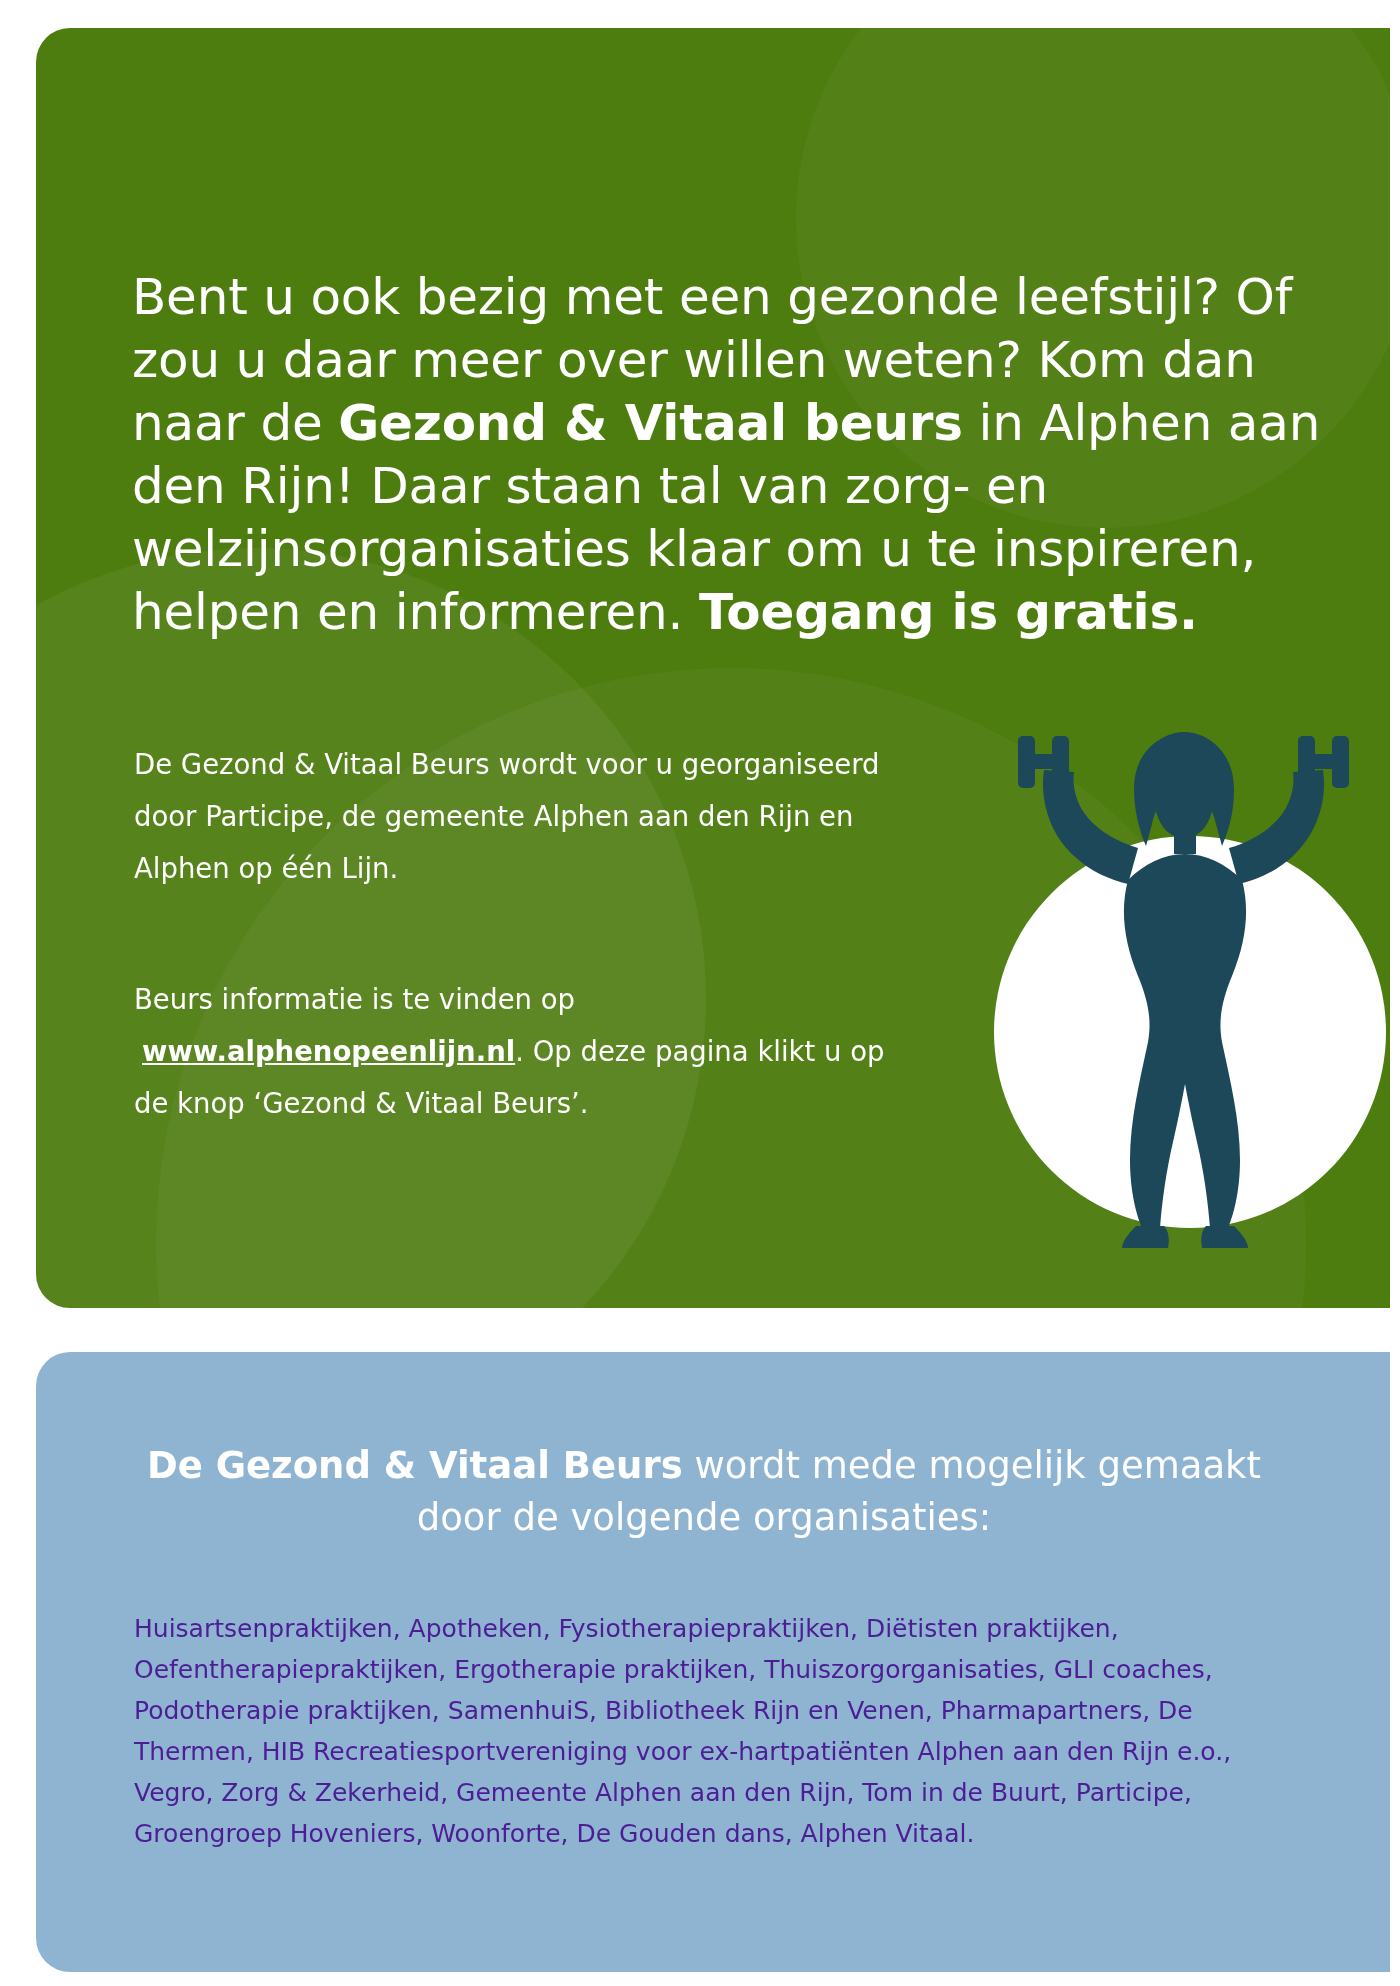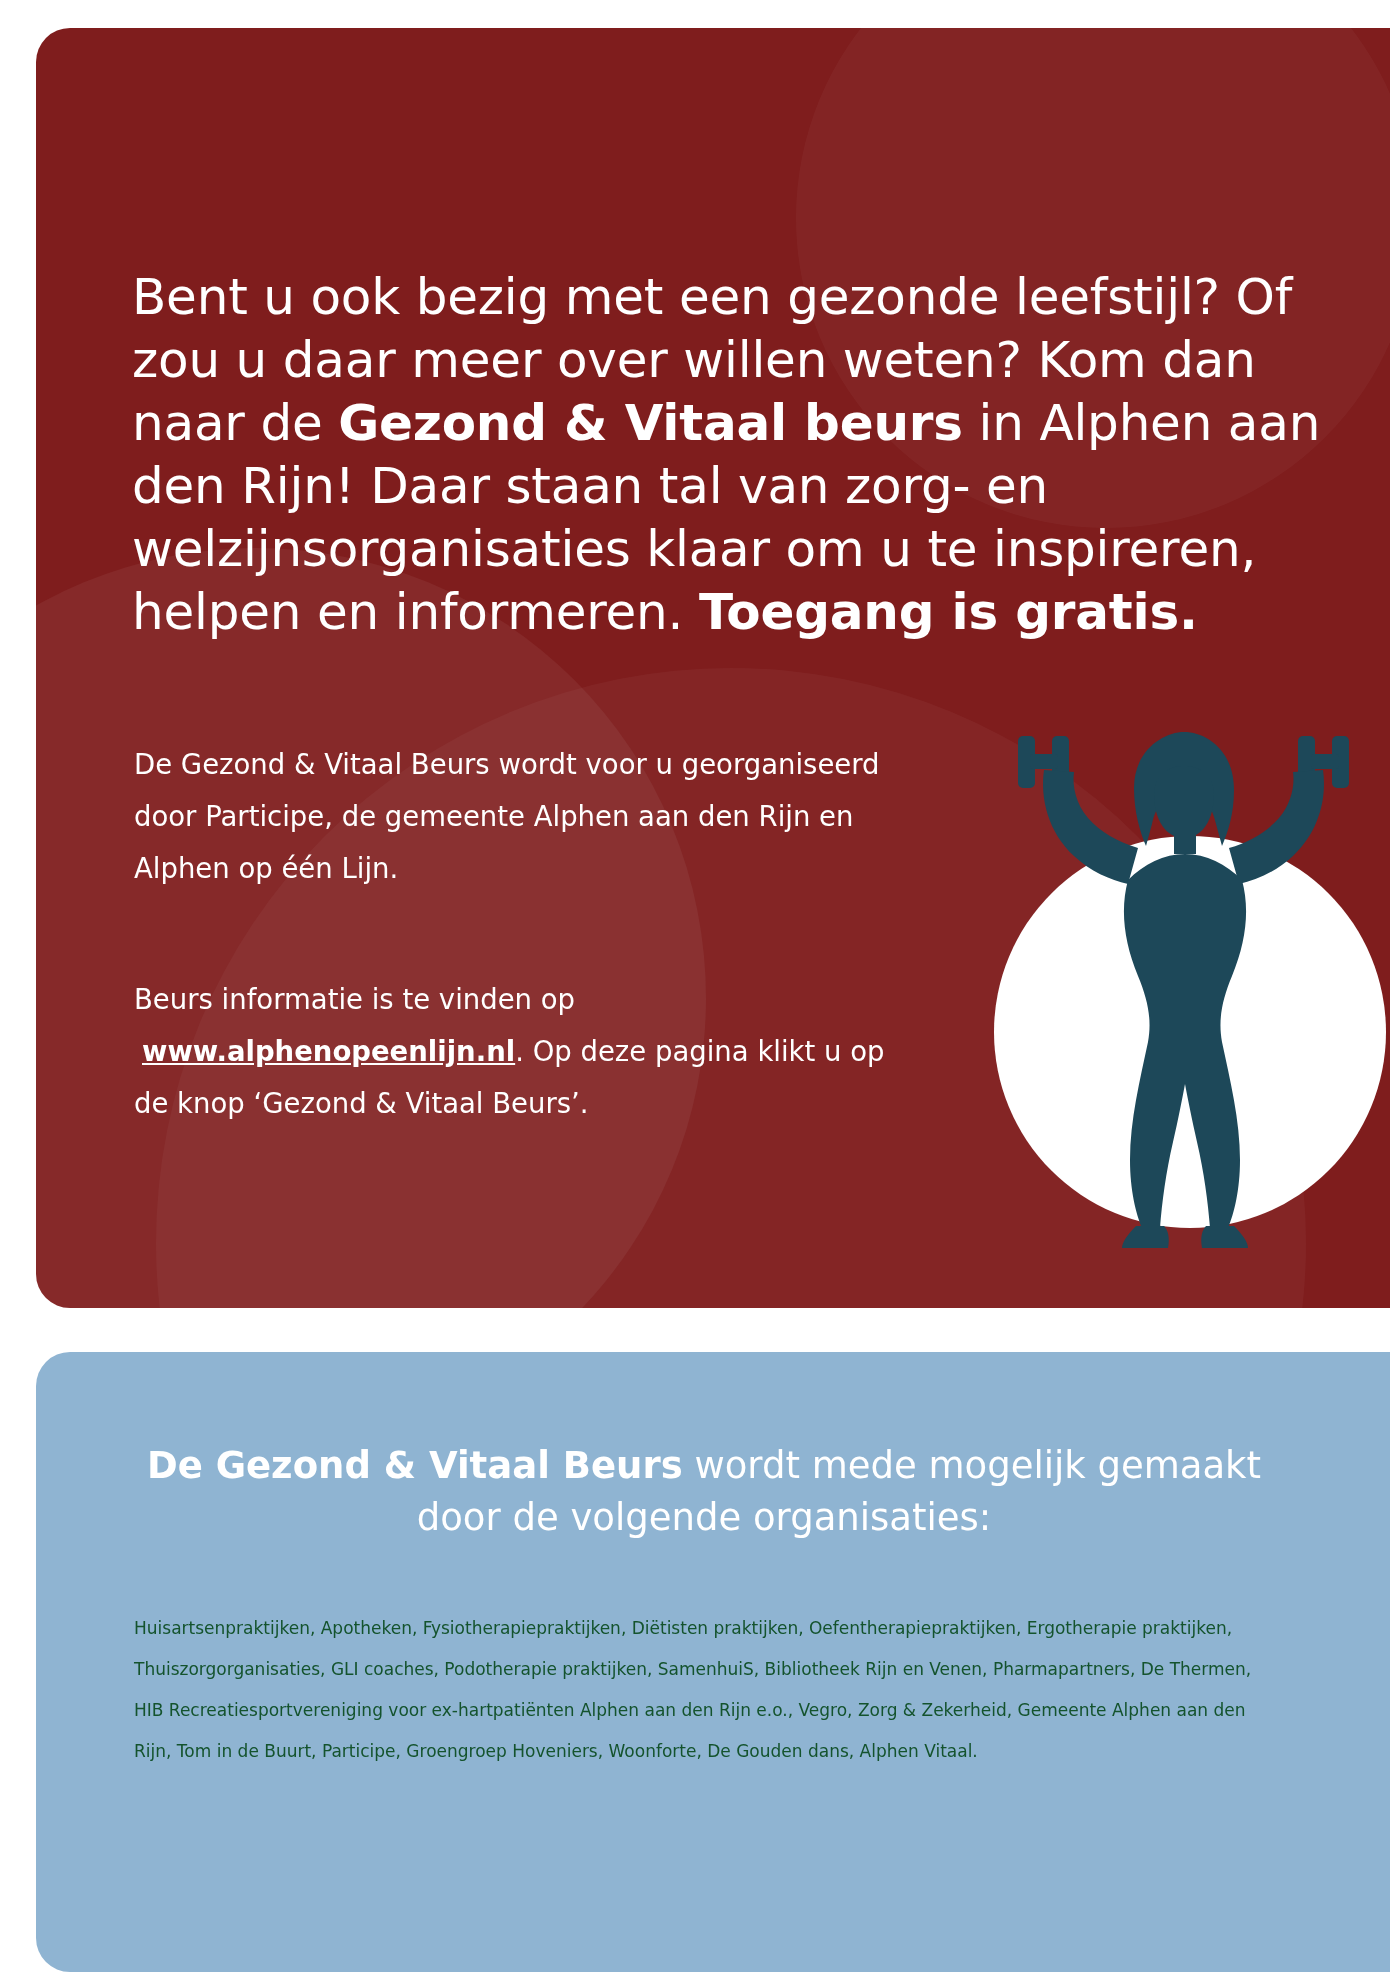--- a/index.html
+++ b/index.html
@@ -15,21 +15,21 @@
     overflow: hidden;
   }
 
   
   .green-panel {
     position: absolute;
     left: 36px;
     top: 28px;
     width: 1354px;
     height: 1280px;
-    background: #7f1d1d;
+    background: #4d7c0f;
     border-top-left-radius: 34px;
     border-bottom-left-radius: 34px;
     overflow: hidden;
   }
   
   .green-deco {
     position: absolute;
     border-radius: 50%;
     background: rgba(255,255,255,0.055);
     pointer-events: none;
@@ -128,22 +128,22 @@
     line-height: 52px;
     font-weight: 400;
     text-align: center;
   }
   .blue-heading b { font-weight: 700; }
   .blue-list {
     position: absolute;
     left: 36px;
     top: 256px;
     width: 1140px;
-    color: #14532d;
-    font-size: 17px;
+    color: #4c1d95;
+    font-size: 25px;
     line-height: 41px;
     font-weight: 400;
   }
 </style>
 </head>
 <body>
 
 <div class="green-panel">
   <div class="green-deco gd1"></div>
   <div class="green-deco gd2"></div>

